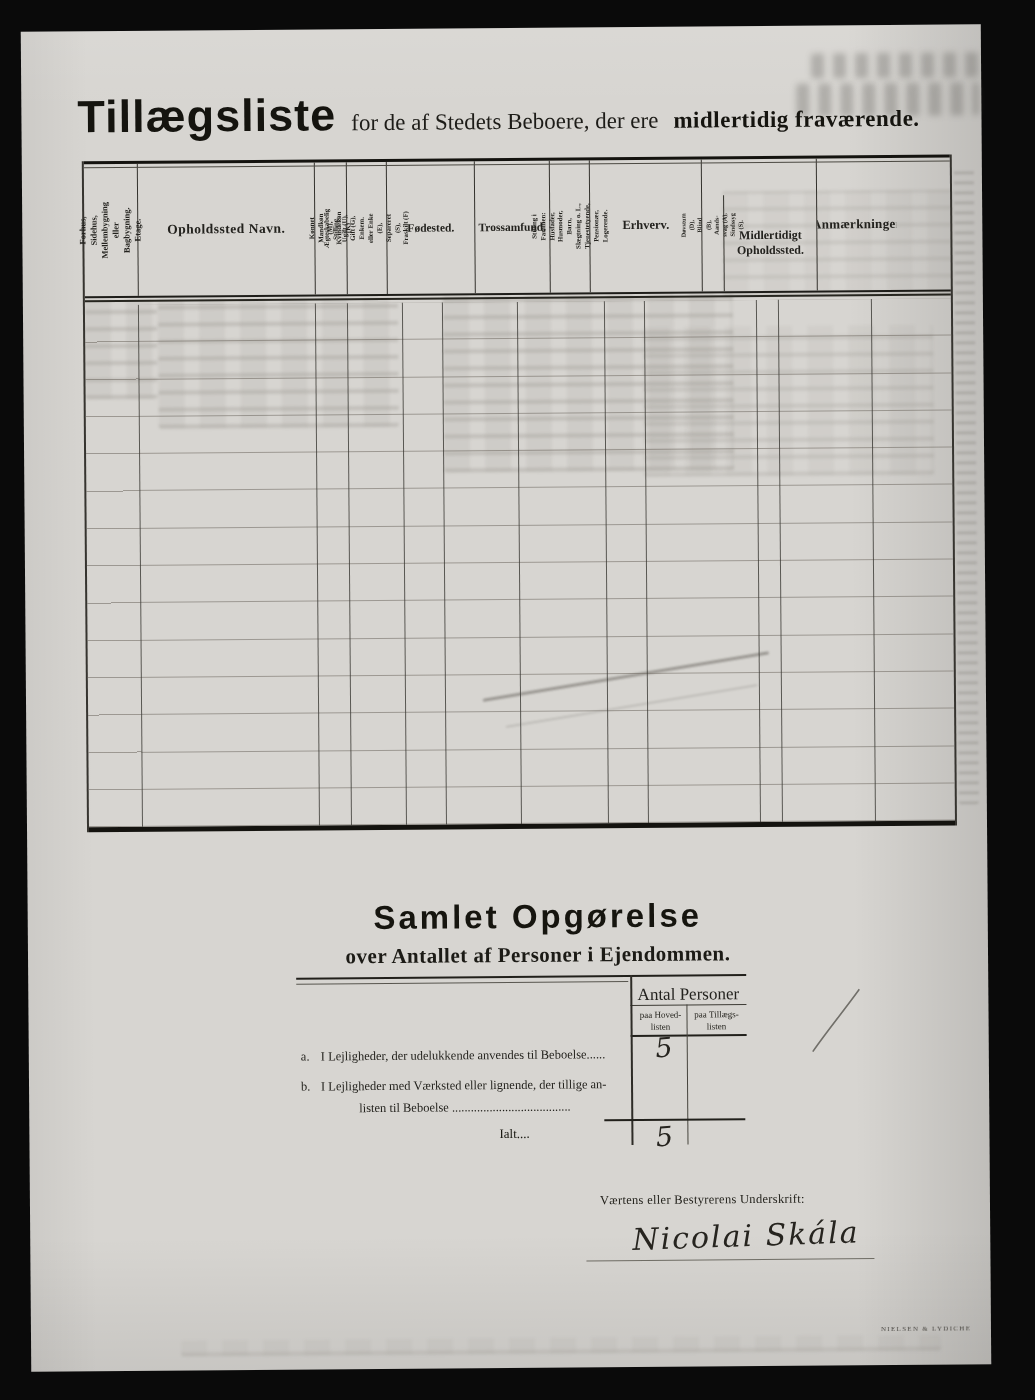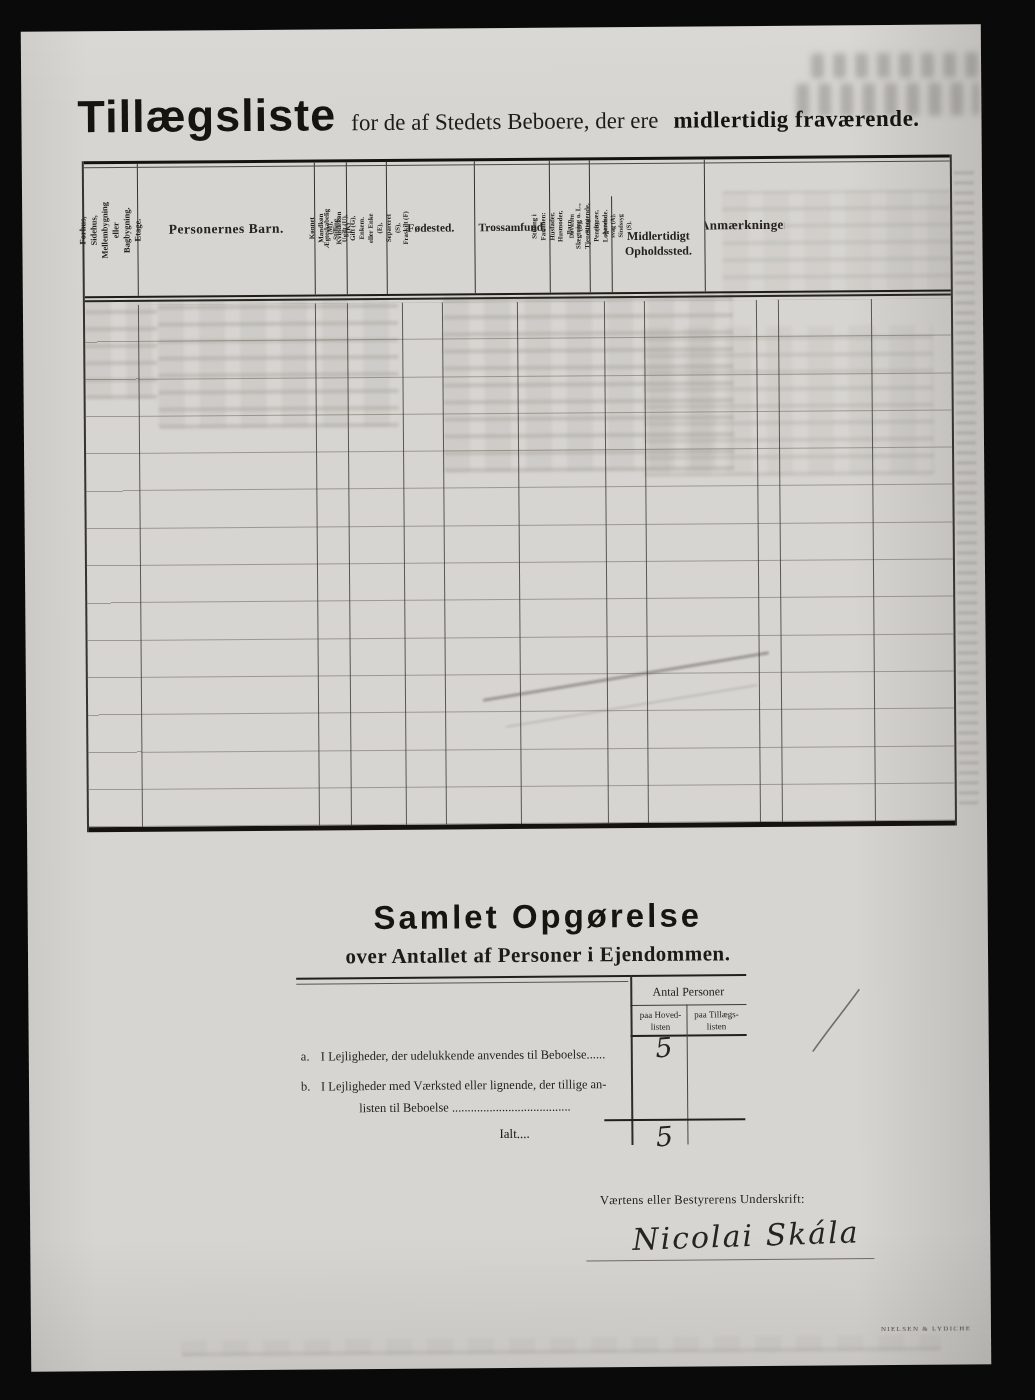--- a/index.html
+++ b/index.html
@@ -57,21 +57,21 @@
         background:repeating-linear-gradient(to bottom, transparent 0px, transparent 36.3px, rgba(108,102,94,0.55) 36.3px, rgba(108,102,94,0.55) 37.3px);}
   .bcol:first-child{border-left:none;}
   
   .sum-head{position:absolute;left:260px;top:870px;width:500px;text-align:center;
             font-family:"Liberation Sans", sans-serif;font-weight:bold;font-size:33px;letter-spacing:3px;color:#16150f;}
   .sum-sub{position:absolute;left:260px;top:915px;width:500px;text-align:center;
            font-weight:bold;font-size:21px;color:#1c1b16;letter-spacing:0.5px;}
   .rule{position:absolute;border-top:2px solid #21201b;}
   .rule-thin{position:absolute;border-top:1px solid #57554e;}
   .vline{position:absolute;background:#2e2c27;}
-  .antal-label{position:absolute;left:602px;top:958px;width:116px;text-align:center;font-size:12px;color:#23221e;}
+  .antal-label{position:absolute;left:602px;top:958px;width:116px;text-align:center;font-size:17px;color:#23221e;}
   .subhead{position:absolute;top:983px;text-align:center;font-size:9px;line-height:1.3;color:#26251f;white-space:pre-line;}
   .row-a,.row-b1,.row-b2{position:absolute;font-size:12.5px;color:#1f1e19;white-space:nowrap;}
   .row-letter{display:inline-block;width:20px;}
   .bold{font-weight:normal;}
   .ialt{position:absolute;left:470px;top:1098px;width:112px;text-align:left;font-size:13px;color:#17160f;white-space:nowrap;}
   .hand{font-family:"DejaVu Serif", serif;font-style:italic;color:#26241f;}
   .val5{position:absolute;width:46px;text-align:center;font-size:27px;transform:rotate(-4deg);}
   
   .sig-label{position:absolute;left:570px;top:1166px;font-size:12.5px;color:#23221c;letter-spacing:0.3px;}
   .sig-name{position:absolute;left:602px;top:1192px;font-size:30px;letter-spacing:2px;transform:rotate(-1.5deg);}
@@ -121,21 +121,21 @@
   </div>
 
   <div class="table">
     <div class="thead">
       <div class="hc c0 rot f-build">
           <span>Forhus, Sidehus,
 Mellembygning eller
 Bagbygning.   Etage.</span>
         </div>
       <div class="hc c1 f-name">
-          <span>Personernes Barn.</span>
+          <span>Opholdssted Navn.</span>
         </div>
       <div class="hc c2 rot f-sex">
           <span>Kønnet
 Mandkøn (M), Kvindekøn (K)</span>
         </div>
       <div class="hc c4 rot f-marital">
           <span>Ægteskabelig Stilling.
 Ugift (U), Gift (G), Enkem.
 eller Enke (E), Separeret (S),
 Fraskilt (F)</span>
@@ -145,20 +145,23 @@
         </div>
       <div class="hc c5 f-faith">
           <span>Trossamfund.</span>
         </div>
       <div class="hc c7 rot f-famstill">
           <span>Stilling i Familien:
 Husfader, Husmoder, Barn,
 Slægtning o. L.,
 Tjenestetyende, Pensionær,
 Logerende.</span>
+        </div>
+      <div class="hc c8 f-erhverv">
+          <span>Erhverv.</span>
         </div>
       <div class="hc c9 rot f-deaf">
           <span>Døvstum (D), Blind (B), Aands-
 svag (A), Sindssyg (S).</span>
         </div>
       <div class="hc c10 f-stay">
           <span>Midlertidigt
 Opholdssted.</span>
         </div>
       <div class="hc c11 f-anm">

